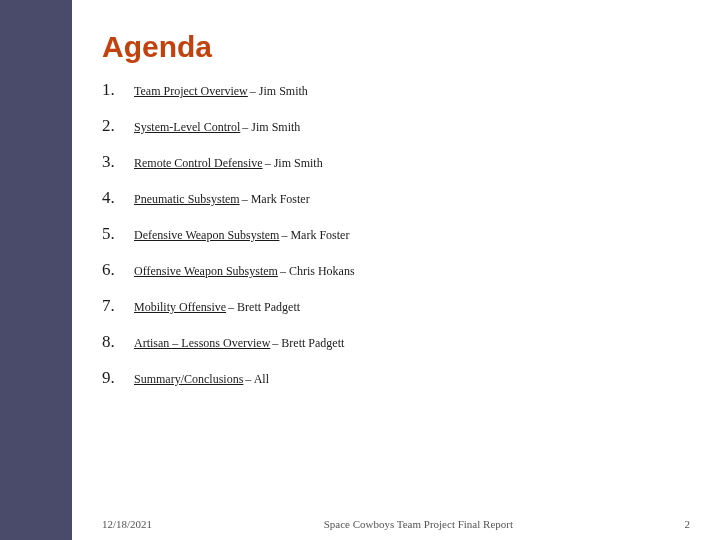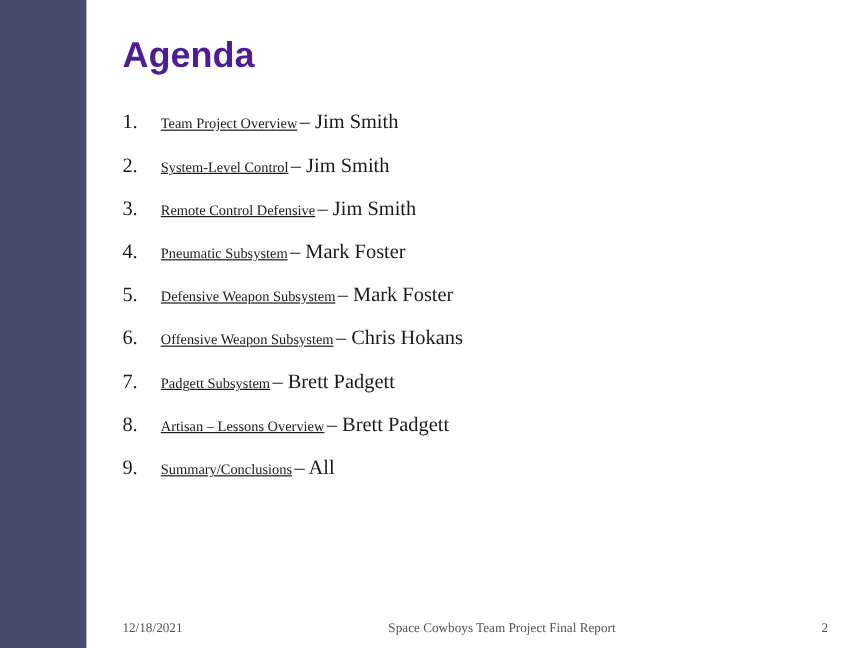--- a/index.html
+++ b/index.html
@@ -31,22 +31,22 @@
       left: 72px;
       top: 0;
       right: 0;
       bottom: 0;
       padding: 30px 40px 40px 30px;
     }
 
     .page-title {
       font-size: 30px;
       font-weight: bold;
-      color: #4c1d95;
-      margin-bottom: 28px;
+      color: #c2410c;
+      margin-bottom: 16px;
       font-family: 'Arial', sans-serif;
     }
 
     .agenda-list {
       list-style: none;
       padding: 0;
     }
 
     .agenda-list li {
       display: flex;
@@ -63,21 +63,21 @@
     }
 
     .item-link {
       color: #1a1a1a;
       text-decoration: underline;
       font-size: 12px;
     }
 
     .item-suffix {
       color: #1a1a1a;
-      font-size: 17px;
+      font-size: 12px;
       margin-left: 2px;
     }
 
     .footer {
       position: absolute;
       bottom: 10px;
       left: 72px;
       right: 0;
       display: flex;
       justify-content: space-between;
@@ -135,21 +135,21 @@
         <span class="item-link">Defensive Weapon Subsystem</span>
         <span class="item-suffix"> – Mark Foster</span>
       </li>
       <li>
         <span class="item-number">6.</span>
         <span class="item-link">Offensive Weapon Subsystem</span>
         <span class="item-suffix"> – Chris Hokans</span>
       </li>
       <li>
         <span class="item-number">7.</span>
-        <span class="item-link">Padgett Subsystem</span>
+        <span class="item-link">Mobility Offensive</span>
         <span class="item-suffix"> – Brett Padgett</span>
       </li>
       <li>
         <span class="item-number">8.</span>
         <span class="item-link">Artisan – Lessons Overview</span>
         <span class="item-suffix"> – Brett Padgett</span>
       </li>
       <li>
         <span class="item-number">9.</span>
         <span class="item-link">Summary/Conclusions</span>

